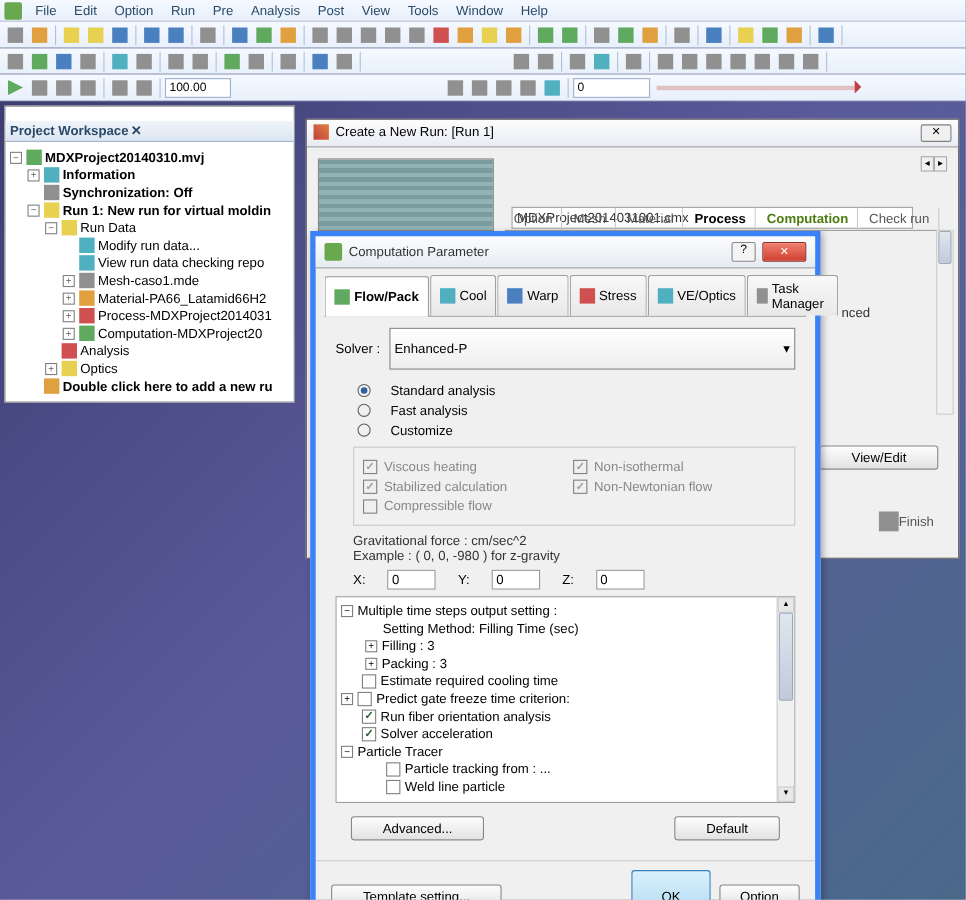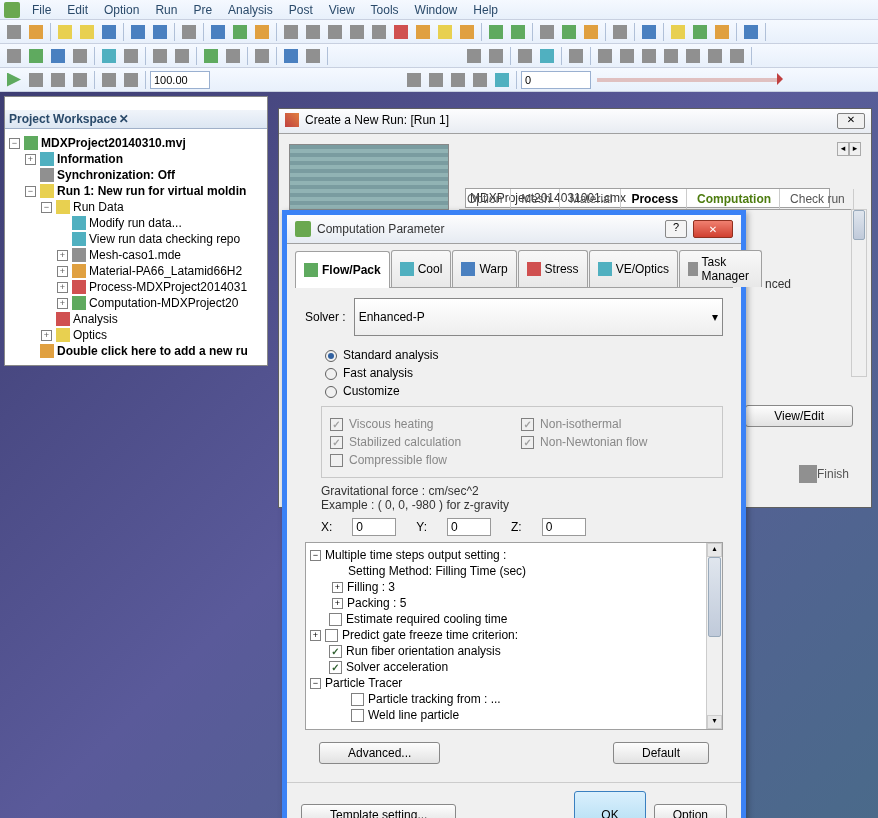--- a/index.html
+++ b/index.html
@@ -63,21 +63,21 @@
 .dlg-closebtn { width: 40px; height: 18px; background: linear-gradient(#f08070,#d04030); border:1px solid #903020; border-radius:2px; color:#fff; text-align:center; font-size:10px; cursor:pointer; display:flex; align-items:center; justify-content:center; }
 
 .dlg-tabs { display: flex; margin: 6px 8px 0 8px; border-bottom: 1px solid #a0a0a0; }
 .dlg-tab { display: flex; align-items: center; gap: 4px; padding: 4px 8px; border: 1px solid #a0a0a0; border-bottom: none; background: linear-gradient(#f8f8f8,#e8e8e8); cursor: pointer; font-size: 11px; margin-right: 1px; border-radius: 3px 3px 0 0; }
 .dlg-tab.active { background: #fff; position: relative; top: 1px; font-weight: bold; }
 
 .dlg-content { padding: 10px 18px; }
 .solver-row { display: flex; align-items: center; gap: 8px; margin-bottom: 10px; }
 .solver-select { flex: 1; border: 1px solid #888; background: linear-gradient(#fff,#eee); padding: 2px 4px; height: 38px; display:flex; align-items:center; justify-content:space-between; cursor:pointer; }
 
-.radio-row { display: flex; align-items: flex-end; gap: 6px; padding: 2px 0 2px 20px; }
+.radio-row { display: flex; align-items: center; gap: 18px; padding: 2px 0 2px 20px; }
 .radio { width: 12px; height: 12px; border-radius: 50%; border: 1px solid #606060; display: inline-flex; align-items: center; justify-content: center; cursor:pointer; }
 .radio.sel::after { content: ''; width: 6px; height: 6px; background: #3060a0; border-radius: 50%; }
 
 .sub-group { border: 1px solid #c8c8c8; padding: 8px; margin: 6px 0 6px 16px; color: #888; }
 .check-row { display: flex; align-items: center; gap: 6px; padding: 2px 0; }
 .sub-cols { display:flex; gap:60px; }
 .check { width: 13px; height: 13px; border: 1px solid #808080; display: inline-flex; align-items: center; justify-content: center; background: #fff; cursor:pointer; font-size: 10px; color: #306030; font-weight: bold; }
 .check.dis { background: #f0f0f0; color: #a0a0a0; }
 .gravity { margin-left: 16px; color: #333; }
 .xyz { display: flex; gap: 20px; align-items: center; margin: 6px 0 6px 16px; }
@@ -588,21 +588,21 @@
           </div>
         <div class="li-row li-ind2">
             <span>Setting Method: Filling Time (sec)</span>
           </div>
         <div class="li-row li-ind1">
             <span class="li-exp">+</span>
             <span>Filling :  3</span>
           </div>
         <div class="li-row li-ind1">
             <span class="li-exp">+</span>
-            <span>Packing :  5</span>
+            <span>Packing :  3</span>
           </div>
         <div class="li-row">
             <span style="width:15px"></span>
             <span class="check"></span>
             <span>Estimate required cooling time</span>
           </div>
         <div class="li-row">
             <span class="li-exp">+</span>
             <span class="check"></span>
             <span>Predict gate freeze time criterion:</span>

